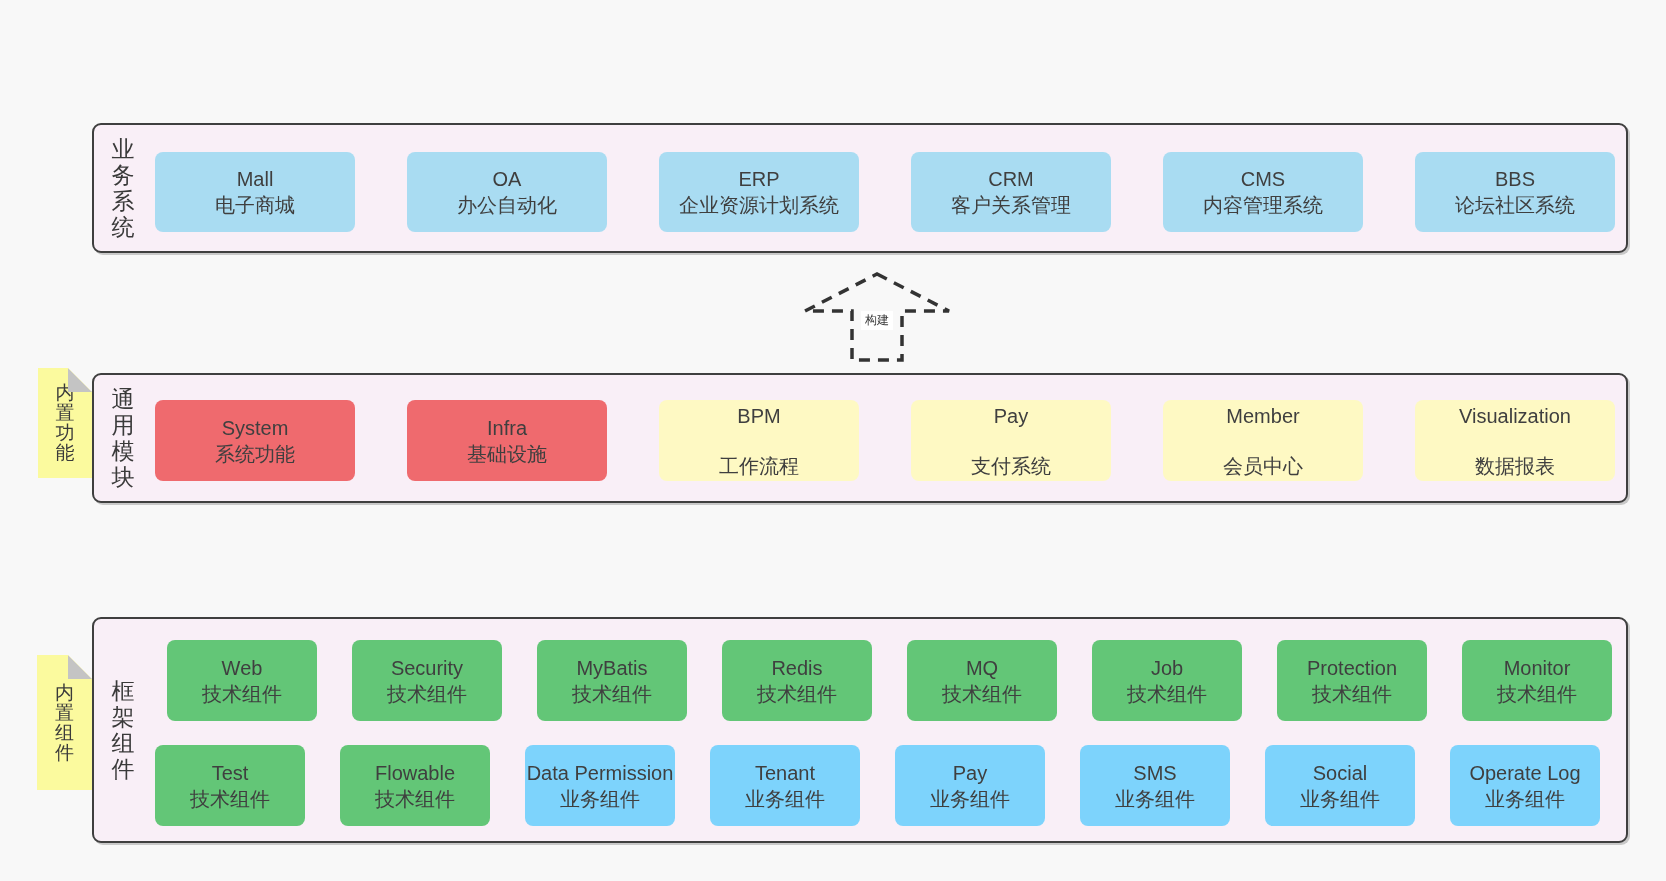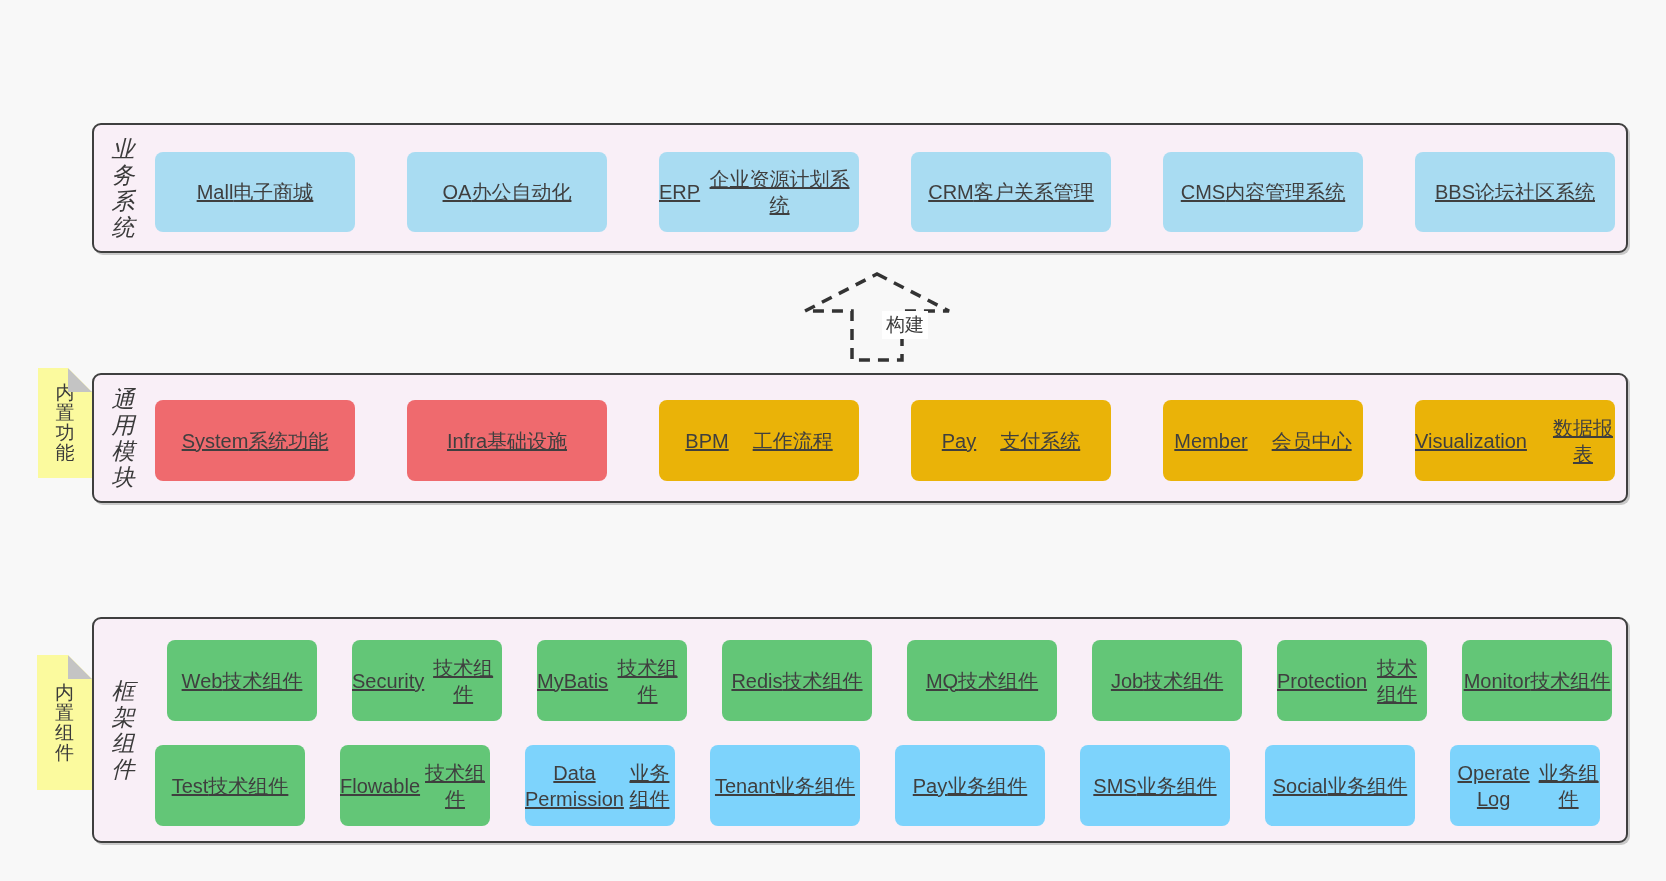--- a/index.html
+++ b/index.html
@@ -12,42 +12,41 @@
   .panel{
     position:absolute;left:92px;width:1536px;
     background:#f9eff7;border:2px solid #3f3f3f;border-radius:9px;
     box-sizing:border-box;box-shadow:2px 2px 0 rgba(60,60,60,.25);
   }
   .panel-business{top:123px;height:130px;}
   .panel-modules{top:373px;height:130px;}
   .panel-components{top:617px;height:226px;}
   .side-label{
     position:absolute;left:13px;top:0;bottom:0;
-    display:flex;align-items:center;justify-content:center;width:32px;font-style:italic;
+    display:flex;align-items:center;justify-content:center;width:32px;
   }
   .side-label span{
     display:block;width:1.15em;font-size:23px;line-height:26px;
     text-align:center;word-break:break-all;color:#3a3a3a;
   }
   .row{position:absolute;display:flex;}
   .row-wide{left:61px;gap:52px;}
   .row-narrow{left:61px;gap:35px;}
   .box{
-    border-radius:8px;display:flex;flex-direction:row;
+    border-radius:8px;display:flex;flex-direction:column;
     align-items:center;justify-content:center;text-align:center;
     box-sizing:border-box;
-    text-decoration:underline;
   }
   .box .en,.box .zh{font-size:20px;line-height:26px;}
   .box-wide{width:200px;}
   .box-narrow{width:150px;}
   .h80{height:80px;} .h82{height:81px;}
   .blue{background:#a9dcf2;}
   .red{background:#ef6a6e;}
-  .pink{background:#eab308;gap:24px;}
+  .pink{background:#fef9c3;gap:24px;}
   .green{background:#63c677;}
   .lightgreen{background:#7dd3fc;}
   .note{
     position:absolute;background:#fbfa9e;z-index:3;
     display:flex;align-items:center;justify-content:center;
     box-shadow:1px 2px 2px rgba(0,0,0,.18);
   }
   .note-clip{clip-path:polygon(0 0,calc(100% - 24px) 0,100% 24px,100% 100%,0 100%);}
   .note span{
     display:block;width:1.15em;font-size:19px;line-height:20px;
@@ -56,23 +55,22 @@
   .note-modules{left:38px;top:368px;width:54px;height:110px;}
   .note-components{left:37px;top:655px;width:55px;height:135px;}
   .fold{
     position:absolute;top:0;right:0;width:24px;height:24px;background:#c4c4c4;
     clip-path:polygon(0 0,100% 100%,0 100%);
   }
   .arrow{position:absolute;}
   .arrow svg{display:block;}
   .arrow-label{
     position:absolute;left:50%;transform:translateX(-50%);
-    background:#ffffff;padding:1px 4px;font-size:19px;color:#3a3a3a;
+    background:#ffffff;padding:1px 4px;font-size:12px;color:#3a3a3a;
     white-space:nowrap;
-    margin-left:28px;
   }
   .arrow-build{left:802px;top:271px;width:150px;height:92px;}
   .arrow-implement{left:818px;top:516px;width:150px;height:98px;}
   .arrow-build .arrow-label{top:40px;}
   .arrow-implement .arrow-label{top:48px;}
 </style>
 </head>
 <body>
 
 <div class="stage">

